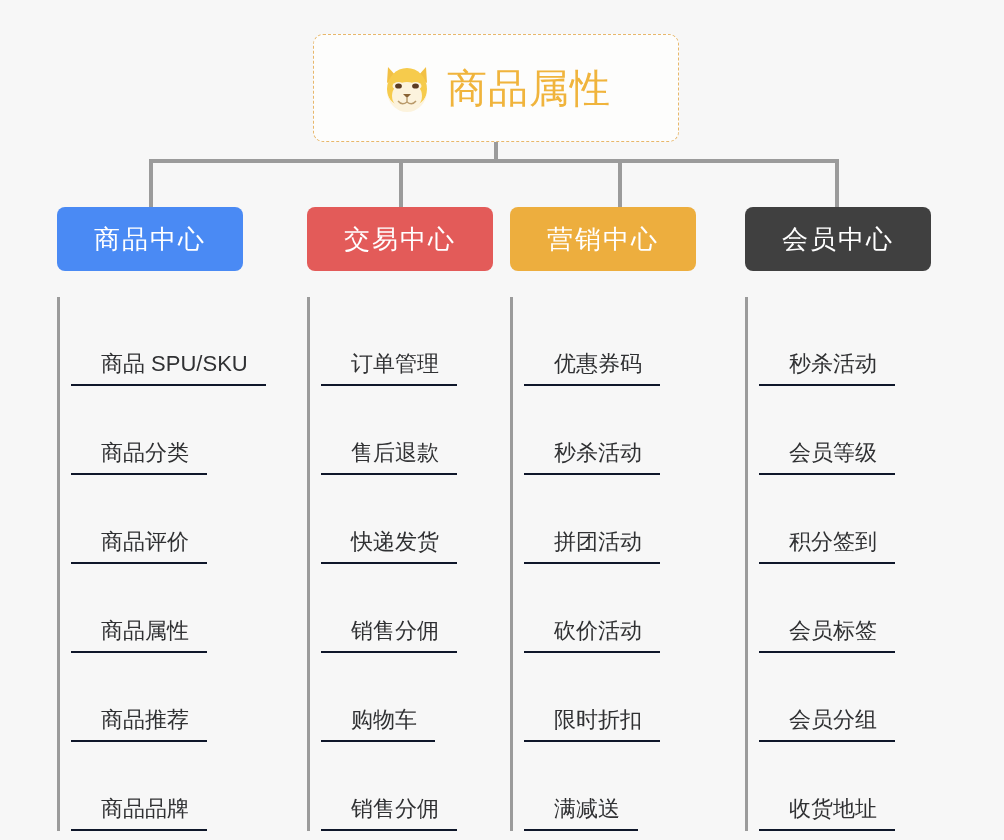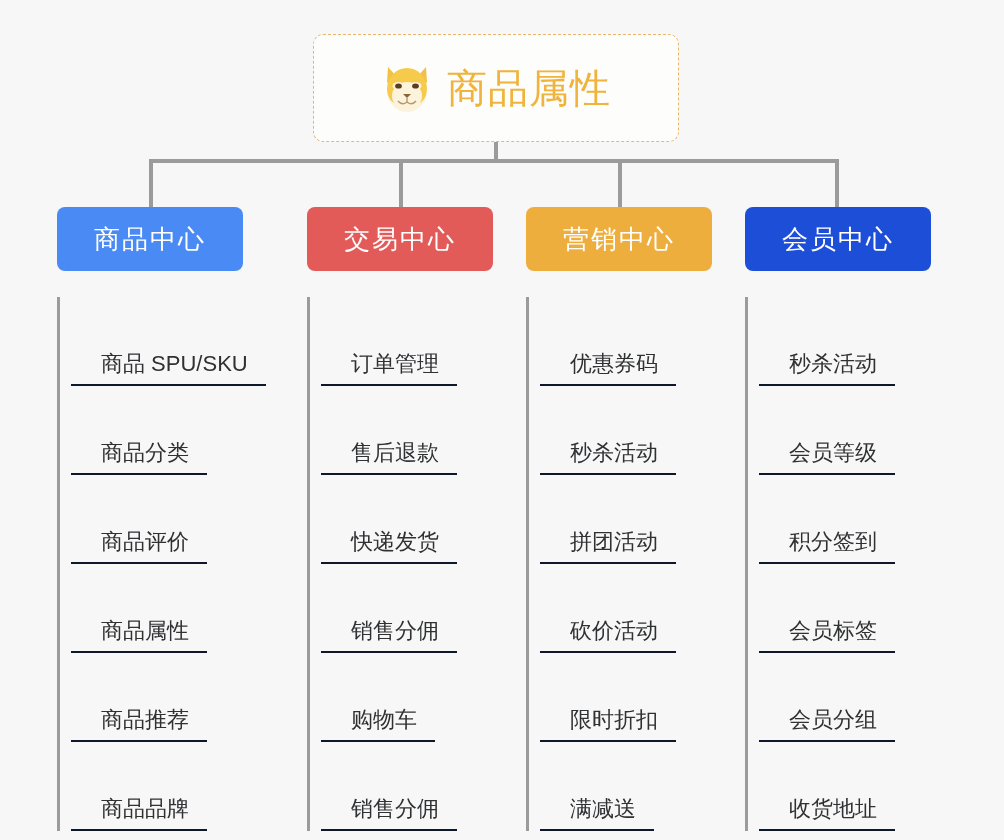--- a/index.html
+++ b/index.html
@@ -191,21 +191,21 @@
       </div>
       <div class="leaf-item">
         <span class="leaf-label">购物车</span>
       </div>
       <div class="leaf-item">
         <span class="leaf-label">销售分佣</span>
       </div>
     </div>
   </div>
 
-  <div class="column" style="left:526px;">
+  <div class="column" style="left:510px;">
     <div class="cat-header" style="background:#edae3e;">
       <span>营销中心</span>
     </div>
     <div class="leaf-list">
       <div class="leaf-item">
         <span class="leaf-label">优惠券码</span>
       </div>
       <div class="leaf-item">
         <span class="leaf-label">秒杀活动</span>
       </div>
@@ -218,21 +218,21 @@
       <div class="leaf-item">
         <span class="leaf-label">限时折扣</span>
       </div>
       <div class="leaf-item">
         <span class="leaf-label">满减送</span>
       </div>
     </div>
   </div>
 
   <div class="column" style="left:745px;">
-    <div class="cat-header" style="background:#1d4ed8;">
+    <div class="cat-header" style="background:#404040;">
       <span>会员中心</span>
     </div>
     <div class="leaf-list">
       <div class="leaf-item">
         <span class="leaf-label">秒杀活动</span>
       </div>
       <div class="leaf-item">
         <span class="leaf-label">会员等级</span>
       </div>
       <div class="leaf-item">

